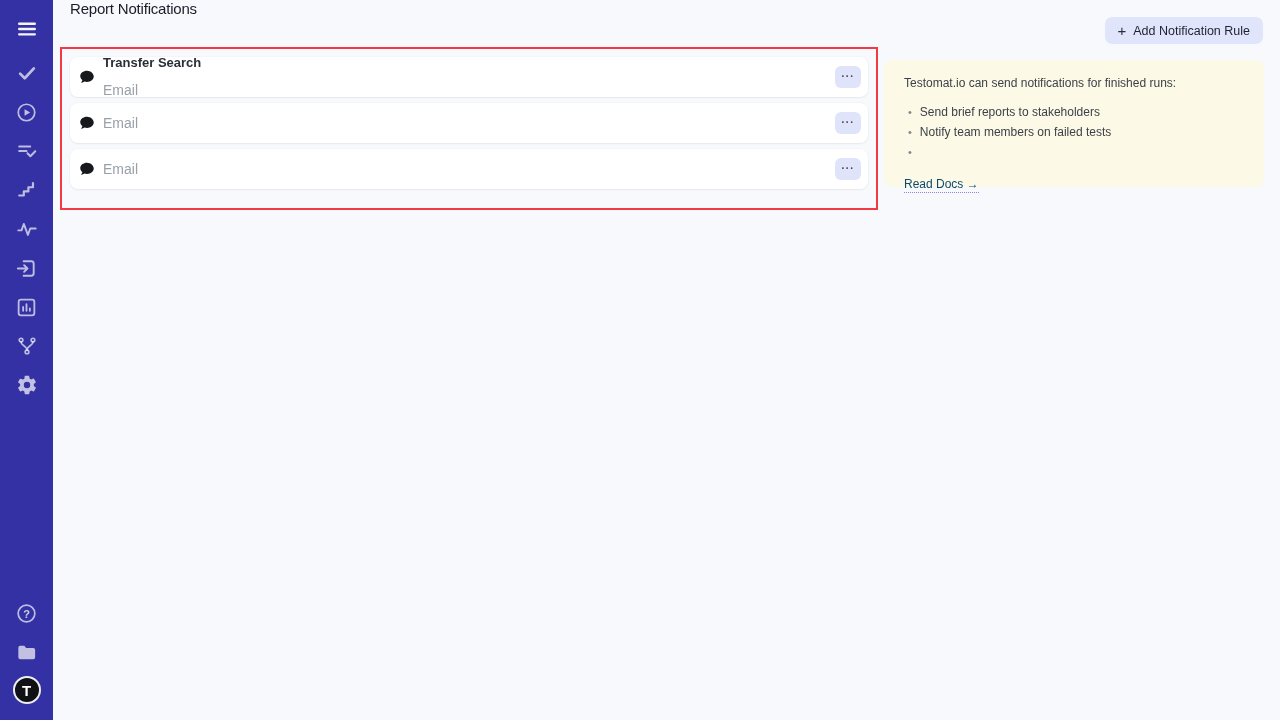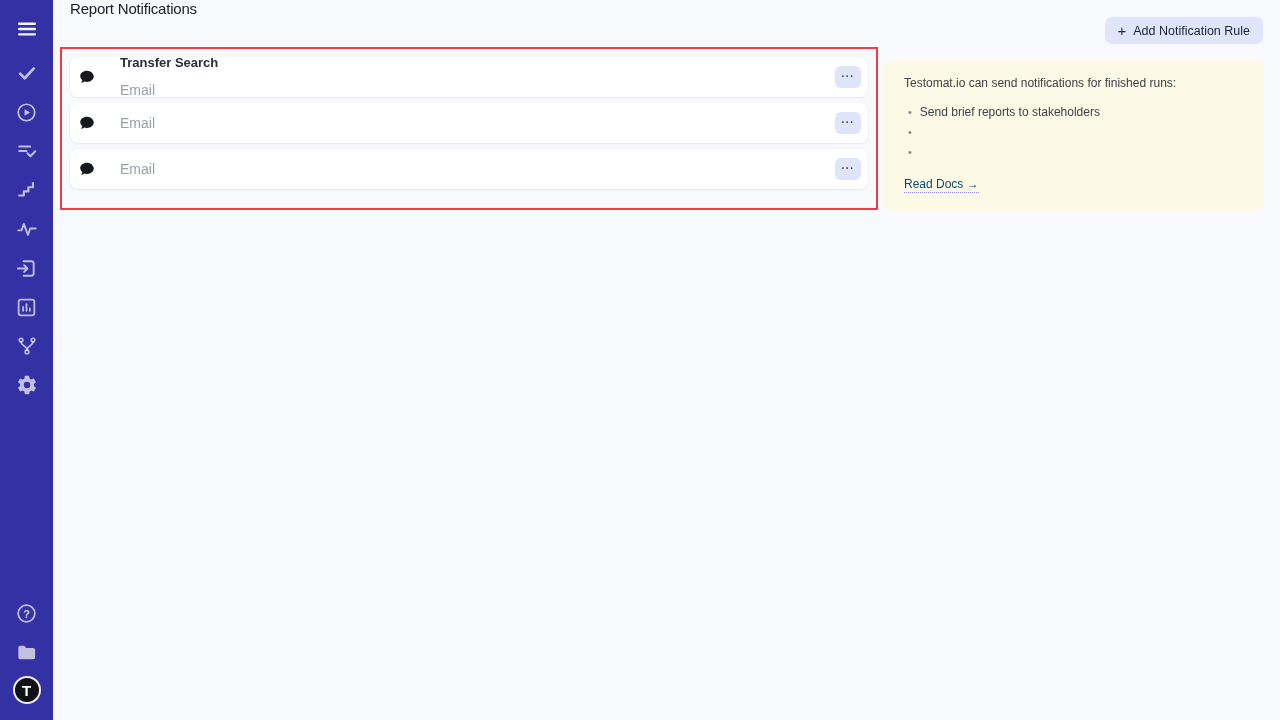--- a/index.html
+++ b/index.html
@@ -50,39 +50,39 @@
   .cards {
     position: absolute; left: 70px; top: 57px; width: 798px;
     display: flex; flex-direction: column; gap: 6px;
   }
   .card {
     height: 40px; background: #ffffff; border-radius: 8px;
     box-shadow: 0 1px 2px rgba(27,31,59,0.06), 0 0 0 1px rgba(27,31,59,0.02);
     display: flex; align-items: center; padding: 0 7px 0 8px; cursor: pointer;
   }
   .bubble { width: 18px; height: 18px; margin-right: 7px; flex: 0 0 auto; display: flex; }
-  .card-text { display: flex; flex-direction: column; justify-content: center; gap: 11px; flex: 1 1 auto; margin-left: 17px; }
+  .card-text { display: flex; flex-direction: column; justify-content: center; gap: 11px; flex: 1 1 auto; }
   .card-title { font-size: 13px; font-weight: 700; color: #2a2f37; line-height: 1.15; }
   .card-sub { font-size: 14px; color: #9aa0a8; line-height: 1.15; }
   .dots {
     width: 26px; height: 22px; background: #e0e4fa; border: none; border-radius: 6px;
     color: #3c4250; font-size: 10px; font-weight: bold; letter-spacing: 1px;
     line-height: 1; display: flex; align-items: center; justify-content: center;
     cursor: pointer; flex: 0 0 auto;
   }
 
   
   .annotation {
     position: absolute; left: 60px; top: 47px; width: 818px; height: 163px;
     border: 2px solid #f23a44; pointer-events: none;
   }
 
   
   .info-panel {
-    position: absolute; left: 884px; top: 60px; width: 380px; height: 151px;
+    position: absolute; left: 884px; top: 60px; width: 380px; height: 127px;
     background: #fcf9e7; border-radius: 8px; padding: 16px 20px;
   }
   .info-intro { font-size: 12px; color: #3d4248; line-height: 14px; margin-bottom: 12px; }
   .info-list { list-style: none; margin-bottom: 12px; }
   .info-list li { display: flex; align-items: baseline; line-height: 20px; font-size: 12px; color: #3d4248; }
   .info-list .dot { color: #81868d; margin-right: 8px; margin-left: 4px; font-size: 11px; }
   .docs-link {
     display: inline-block; font-size: 12px; color: #0c4a6e; text-decoration: none;
     border-bottom: 1px dotted #8d86e3; padding-bottom: 1px; cursor: pointer;
   }
@@ -233,20 +233,21 @@
 
     <aside class="info-panel">
       <p class="info-intro">Testomat.io can send notifications for finished runs:</p>
       <ul class="info-list">
         <li>
           <span class="dot">•</span>
           <span>Send brief reports to stakeholders</span>
         </li>
         <li>
           <span class="dot">•</span>
+          <span>Notify team members on failed tests</span>
         </li>
         <li>
           <span class="dot">•</span>
         </li>
       </ul>
       <a class="docs-link">Read Docs →</a>
     </aside>
 
   </main>
 </div>

